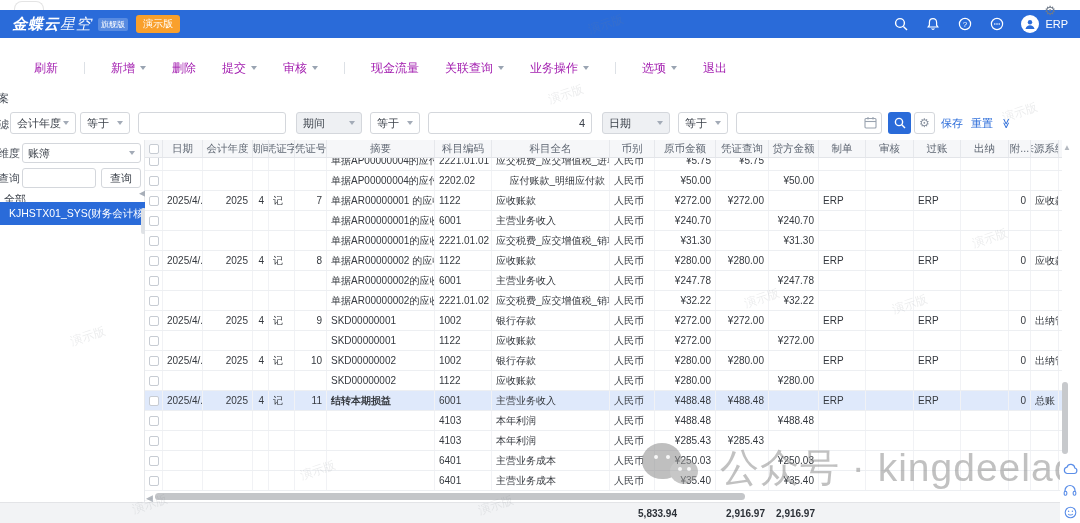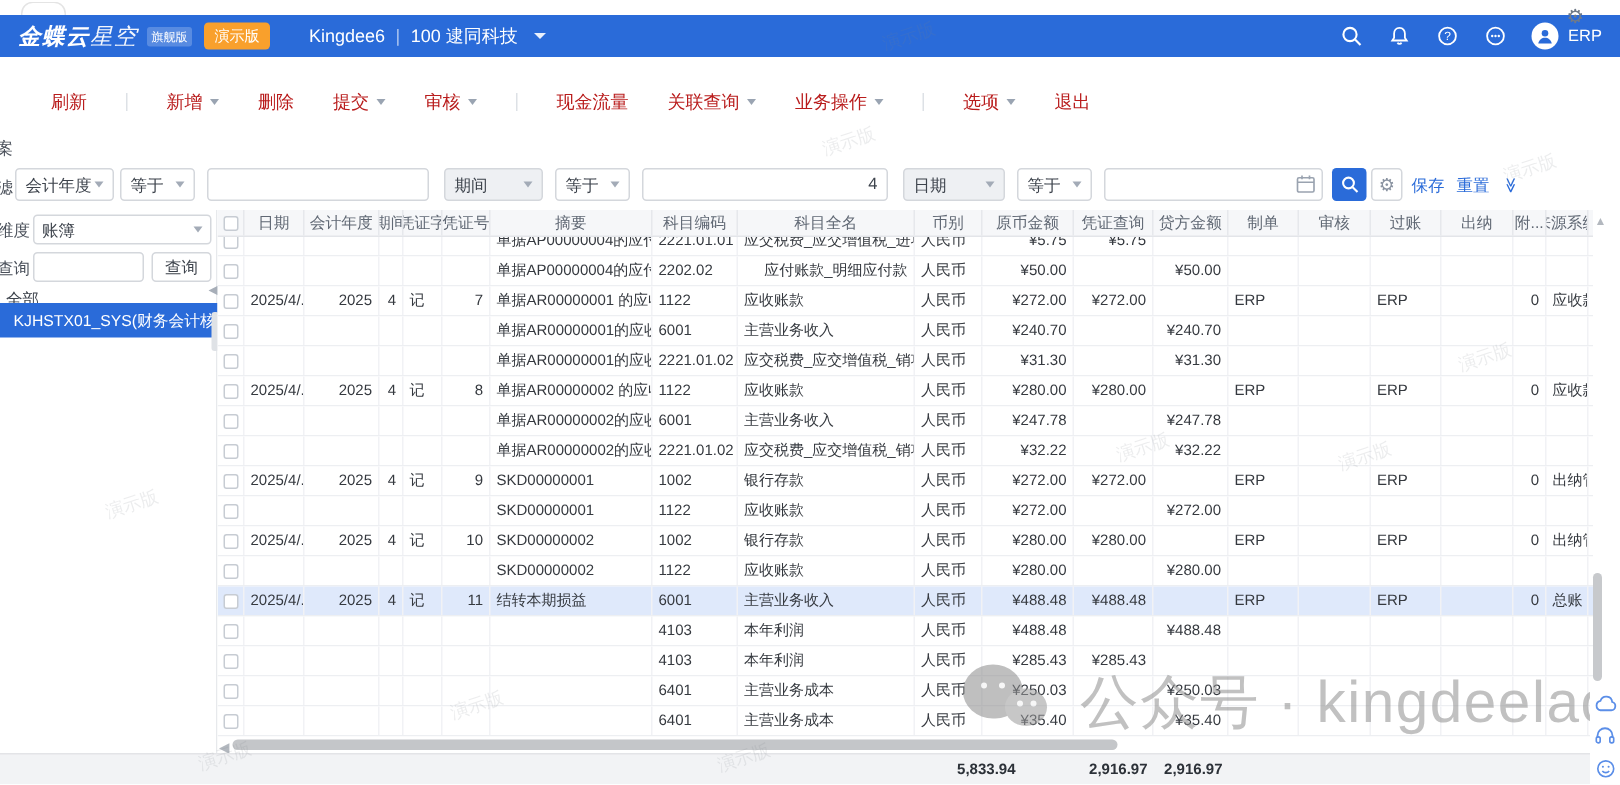--- a/index.html
+++ b/index.html
@@ -30,21 +30,21 @@
   .grid-dots { margin-left:10px; display:grid; grid-template-columns:3px 3px; grid-gap:2px; }
   .grid-dots i { width:3px; height:3px; background:#2a6bd9; border-radius:1px; }
   .grid-dots i:nth-child(odd){ background:#8fb0e8; }
   .tab { margin-left:24px; font-size:12px; font-weight:bold; color:#2a6bd9; display:flex; align-items:center; gap:6px; position:relative; height:100%; padding:0 4px; }
   .tab .close { color:#9aa3af; font-weight:normal; font-size:11px; }
   .tab .underline { position:absolute; left:-14px; right:-6px; bottom:0; height:2px; background:#2a6bd9; }
   .tab-right { margin-left:auto; display:flex; align-items:center; gap:20px; margin-right:14px; color:#8ea0bd; }
 
   
   .toolbar { position:absolute; left:0; top:56px; width:1080px; height:24px; display:flex; align-items:center; padding-left:34px; background:#fff; }
-  .tb-item { font-size:12px; color:#b91c1c; margin-right:26px; display:inline-flex; align-items:center; cursor:default; white-space:nowrap; }
+  .tb-item { font-size:12px; color:#a21caf; margin-right:26px; display:inline-flex; align-items:center; cursor:default; white-space:nowrap; }
   .tb-item .car2 { width:0; height:0; border-left:3.5px solid transparent; border-right:3.5px solid transparent; border-top:4px solid #9aa4b2; margin-left:5px; }
   .tb-div { width:1px; height:12px; background:#dde1e6; margin-right:26px; }
   .tb-gear { position:absolute; right:24px; top:3px; font-size:13px; color:#707a88; }
 
   
   .schemebar { position:absolute; left:0; top:86px; width:1080px; height:24px; display:flex; align-items:center; }
   .clip-label { font-size:11px; color:#4a505a; color:#4a505a; width:9px; overflow:hidden; direction:rtl; white-space:nowrap; flex:none; }
   .scheme-btn { height:22px; border:1px solid #d4d7dc; background:#fff; border-radius:3px; font-size:11px; color:#3d434c; padding:0 9px; margin-left:11px; display:inline-flex; align-items:center; white-space:nowrap; }
   .scheme-btn.active { border-color:#2a6bd9; color:#2a6bd9; }
 
@@ -115,26 +115,20 @@
 <div class="stage">
 
   <div class="browser-strip">
     <div class="browser-tab"></div>
   </div>
 
   <header class="topbar">
     <span class="logo"><span>金蝶云</span><span class="sub">星空</span></span>
     <span class="badge-ed">旗舰版</span>
     <span class="badge-demo">演示版</span>
-    <span class="acct">
-      <span>Kingdee6</span>
-      <span class="sep">|</span>
-      <span>100 逮同科技</span>
-      <span class="car"></span>
-    </span>
     <span class="top-icons">
       <span class="ticon">
         <svg width="14" height="14" viewBox="0 0 14 14">
             <circle cx="6" cy="6" r="4.4" fill="none" stroke="#fff" stroke-width="1.4"></circle>
             <line x1="9.4" y1="9.4" x2="13" y2="13" stroke="#fff" stroke-width="1.4"></line>
           </svg>
       </span>
       <span class="ticon">
         <svg width="14" height="14" viewBox="0 0 14 14">
             <path d="M7 1.6c-2.3 0-3.6 1.7-3.6 3.8v2.8L2.2 10h9.6l-1.2-1.8V5.4c0-2.1-1.3-3.8-3.6-3.8z" fill="none" stroke="#fff" stroke-width="1.2"></path>
@@ -564,21 +558,21 @@
         </div>
         <div class="tr hl">
           <span class="cbcell">
             <span class="cb"></span>
           </span>
           <span class="td" style="width: 40px; text-align: left;">2025/4/...</span>
           <span class="td" style="width: 50px; text-align: right;">2025</span>
           <span class="td" style="width: 16px; text-align: right;">4</span>
           <span class="td" style="width: 26px; text-align: left;">记</span>
           <span class="td" style="width: 32px; text-align: right;">11</span>
-          <span class="td" style="width: 108px; text-align: left;">结转本期损益</span>
+          <span class="td" style="width: 108px; text-align: left; font-weight: bold;">结转本期损益</span>
           <span class="td" style="width: 57px; text-align: left;">6001</span>
           <span class="td" style="width: 118px; text-align: left;">主营业务收入</span>
           <span class="td" style="width: 45px; text-align: left;">人民币</span>
           <span class="td" style="width: 61px; text-align: right;">¥488.48</span>
           <span class="td" style="width: 53px; text-align: right;">¥488.48</span>
           <span class="td" style="width: 50px; text-align: right;"></span>
           <span class="td" style="width: 47px; text-align: left;">ERP</span>
           <span class="td" style="width: 48px; text-align: left;"></span>
           <span class="td" style="width: 47px; text-align: left;">ERP</span>
           <span class="td" style="width: 48px; text-align: left;"></span>

